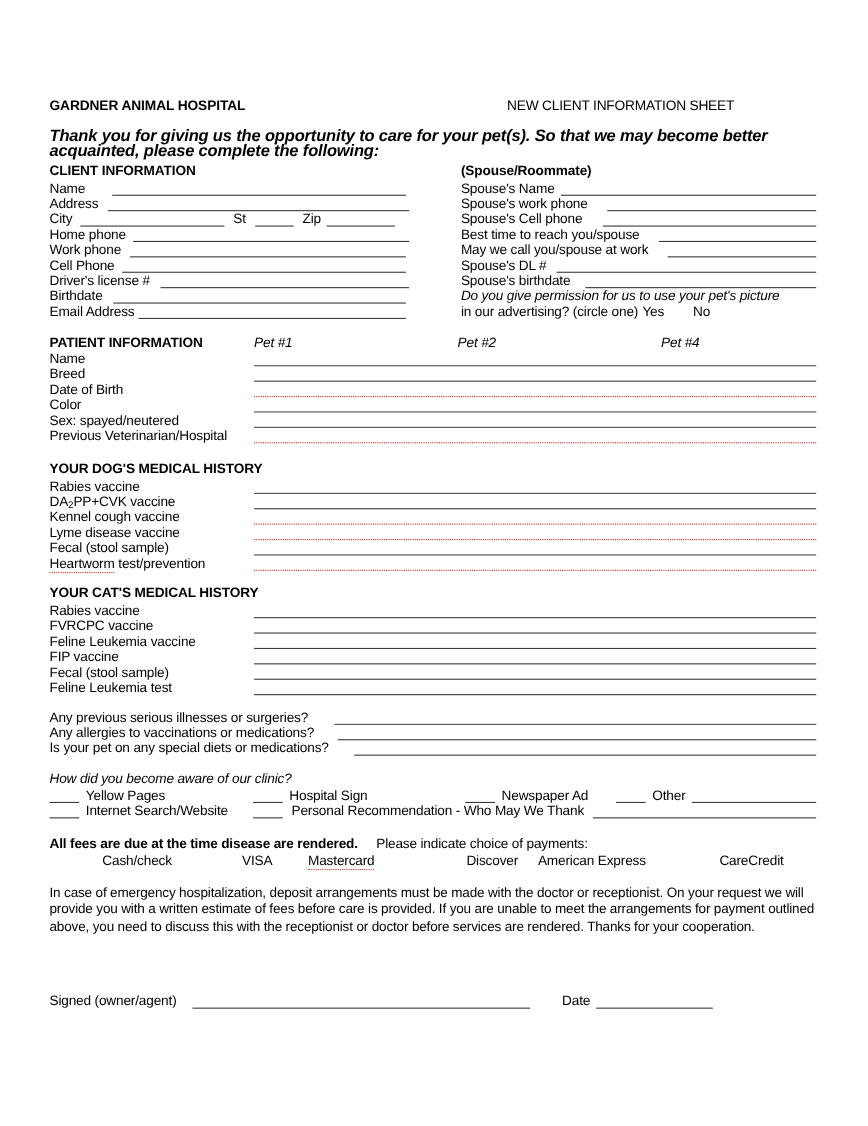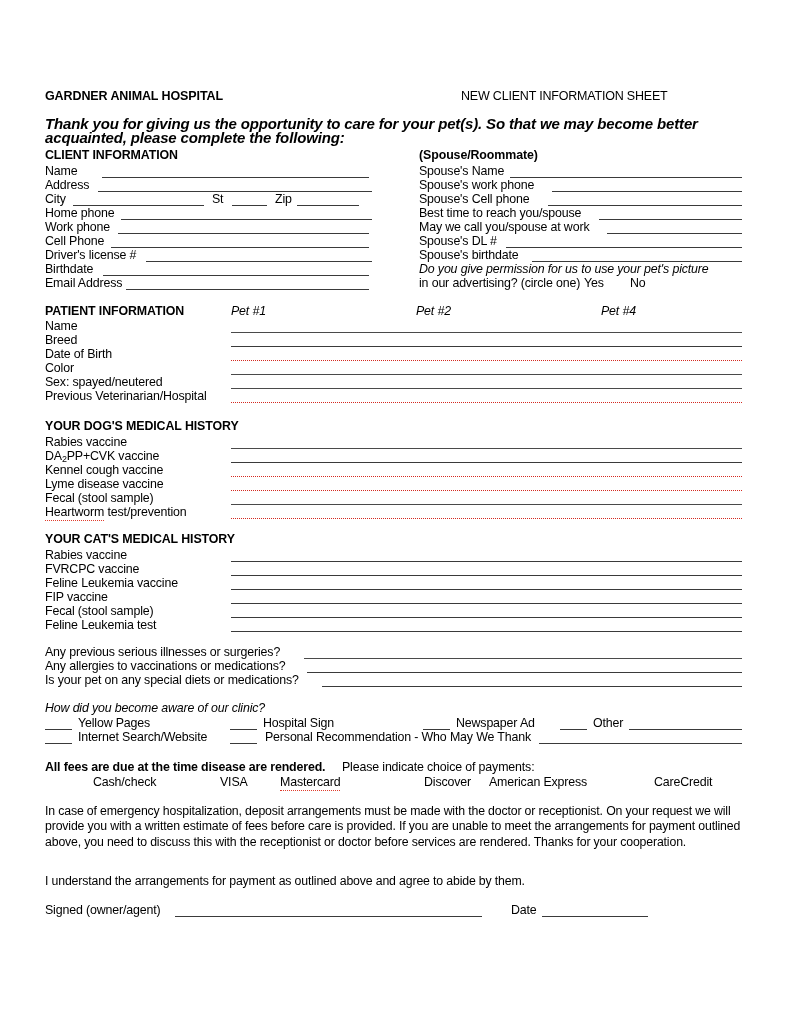--- a/index.html
+++ b/index.html
@@ -320,21 +320,20 @@
   <div class="row" style="top:775px;">
     <span class="lbl" style="left:48px;">Cash/check</span>
     <span class="lbl" style="left:175px;">VISA</span>
     <span class="lbl" style="left:235px;"><span class="sp">Mastercard</span></span>
     <span class="lbl" style="left:379px;">Discover</span>
     <span class="lbl" style="left:444px;">American Express</span>
     <span class="lbl" style="left:609px;">CareCredit</span>
   </div>
 
   <div class="para" style="top:804px; left:0; width:697px;">In case of emergency hospitalization, deposit arrangements must be made with the doctor or receptionist. On your request we will provide you with a written estimate of fees before care is provided. If you are unable to meet the arrangements for payment outlined above, you need to discuss this with the receptionist or doctor before services are rendered. Thanks for your cooperation.</div>
-  <div class="para" style="top:874px; left:0; width:697px;">I understand the arrangements for payment as outlined above and agree to abide by them.</div>
 
   <div class="row" style="top:903px;">
     <span class="lbl">Signed (owner/agent)</span>
     <span class="rule" style="left:130px; top:13px; width:307px;"></span>
     <span class="lbl" style="left:466px;">Date</span>
     <span class="rule" style="left:497px; top:13px; width:106px;"></span>
   </div>
 
 </div>
 

